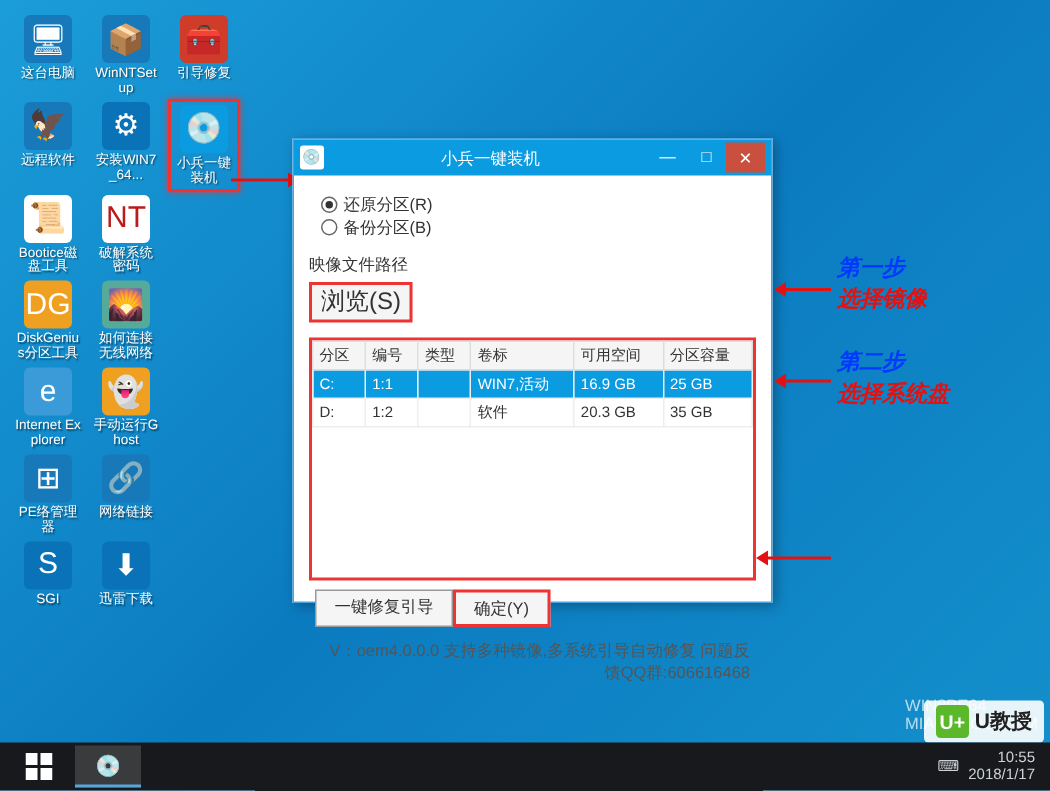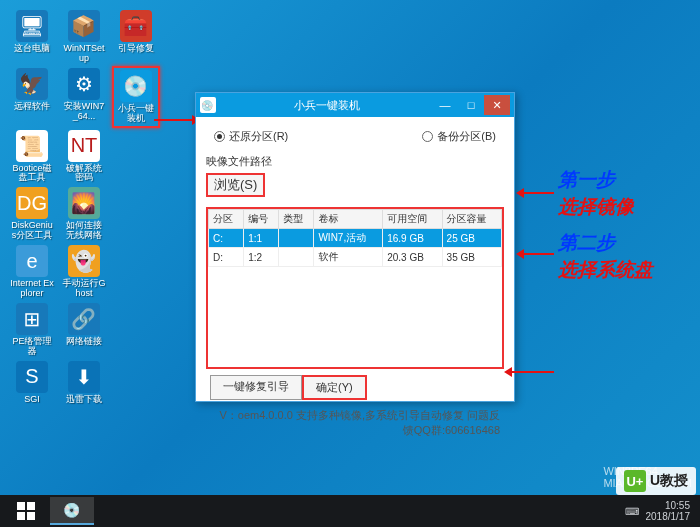--- a/index.html
+++ b/index.html
@@ -12,39 +12,39 @@
 .desktop-icon .label { color: #fff; font-size: 9px; text-align: center; margin-top: 2px; text-shadow: 1px 1px 1px rgba(0,0,0,.5); line-height: 1.1; word-break: break-all; }
 .highlighted { border: 2px solid #e33; box-shadow: 0 0 4px #e33; }
 .window { position: absolute; left: 195px; top: 92px; width: 320px; height: 310px; background: #fff; border: 1px solid #4aa3df; box-shadow: 2px 2px 8px rgba(0,0,0,.3); }
 .titlebar { height: 24px; background: #0a9be0; display: flex; align-items: center; padding: 0 4px; color: #fff; font-size: 11px; }
 .title-icon { width: 16px; height: 16px; background: #fff; border-radius: 2px; margin-right: 6px; display: flex; align-items: center; justify-content: center; font-size: 10px; }
 .titlebar .title { flex: 1; text-align: center; }
 .win-btns { display: flex; }
 .win-btn { width: 26px; height: 20px; display: flex; align-items: center; justify-content: center; font-size: 11px; cursor: pointer; color: #fff; }
 .win-btn.close { background: #c94f3e; }
 .win-body { padding: 8px 10px; font-size: 11px; color: #333; }
-.radios { display: flex; justify-content: space-between; padding: 4px 8px 10px; }
+.radios { display: flex; justify-content: space-between; padding: 4px 8px 10px; flex-direction: column; }
 .radio-item { display: flex; align-items: center; gap: 4px; }
 .radio-dot { width: 11px; height: 11px; border-radius: 50%; border: 1px solid #666; display: flex; align-items: center; justify-content: center; }
 .radio-dot.checked::after { content: ''; width: 5px; height: 5px; background: #333; border-radius: 50%; }
 .field-label { margin-bottom: 4px; }
 .path-row { display: flex; gap: 4px; margin-bottom: 10px; }
 .path-input { flex: 1; border: 2px solid #e33; height: 20px; padding: 0 4px; font-size: 11px; display: flex; align-items: center; justify-content: space-between; }
-.browse-btn { border: 2px solid #e33; padding: 1px 6px; font-size: 13px; cursor: pointer; background: #f5f5f5; }
+.browse-btn { border: 2px solid #e33; padding: 1px 6px; font-size: 16px; cursor: pointer; background: #f5f5f5; }
 .grid-wrap { border: 2px solid #e33; }
 .grid { width: 100%; border-collapse: collapse; font-size: 10px; }
 .grid th { background: #f5f5f5; border: 1px solid #ddd; padding: 2px 4px; font-weight: normal; text-align: left; }
 .grid td { border: 1px solid #eee; padding: 2px 4px; }
 .grid tr.selected td { background: #0a9be0; color: #fff; }
 .grid-body { height: 100px; overflow: hidden; }
 .button-row { display: flex; justify-content: flex-start; padding: 6px 4px; }
 .btn { border: 1px solid #999; background: #f5f5f5; padding: 3px 12px; font-size: 11px; cursor: pointer; }
 .btn.primary { border: 2px solid #e33; }
 .footer-text { font-size: 11px; color: #555; padding: 2px 4px; text-align: right; }
-.annotation { position: absolute; font-size: 19px; font-weight: bold; line-height: 1.4; font-family: Liberation Mono, monospace; }
+.annotation { position: absolute; font-size: 15px; font-weight: bold; line-height: 1.4; }
 .anno-step { color: #0038ff; font-style: italic; }
 .anno-action { color: #e31212; font-style: italic; }
 .arrow { position: absolute; }
 .taskbar { position: absolute; bottom: 0; left: 0; right: 0; height: 32px; background: #17191c; display: flex; align-items: center; padding: 0 4px; }
 .task-btn { width: 44px; height: 28px; display: flex; align-items: center; justify-content: center; margin-right: 2px; cursor: pointer; }
 .task-btn.active { background: rgba(255,255,255,.15); border-bottom: 2px solid #56a8dc; }
 .tray { margin-left: auto; display: flex; align-items: center; color: #cfd3d7; font-size: 10px; gap: 6px; padding-right: 6px; }
 .tray-time { text-align: right; line-height: 1.1; }
 .watermark { position: absolute; right: 8px; bottom: 38px; color: rgba(255,255,255,.7); font-size: 11px; }
 .logo-stamp { position: absolute; right: 4px; bottom: 32px; display: flex; align-items: center; gap: 4px; background: rgba(255,255,255,.9); padding: 3px 8px; border-radius: 3px; font-size: 14px; font-weight: bold; color: #222; }

